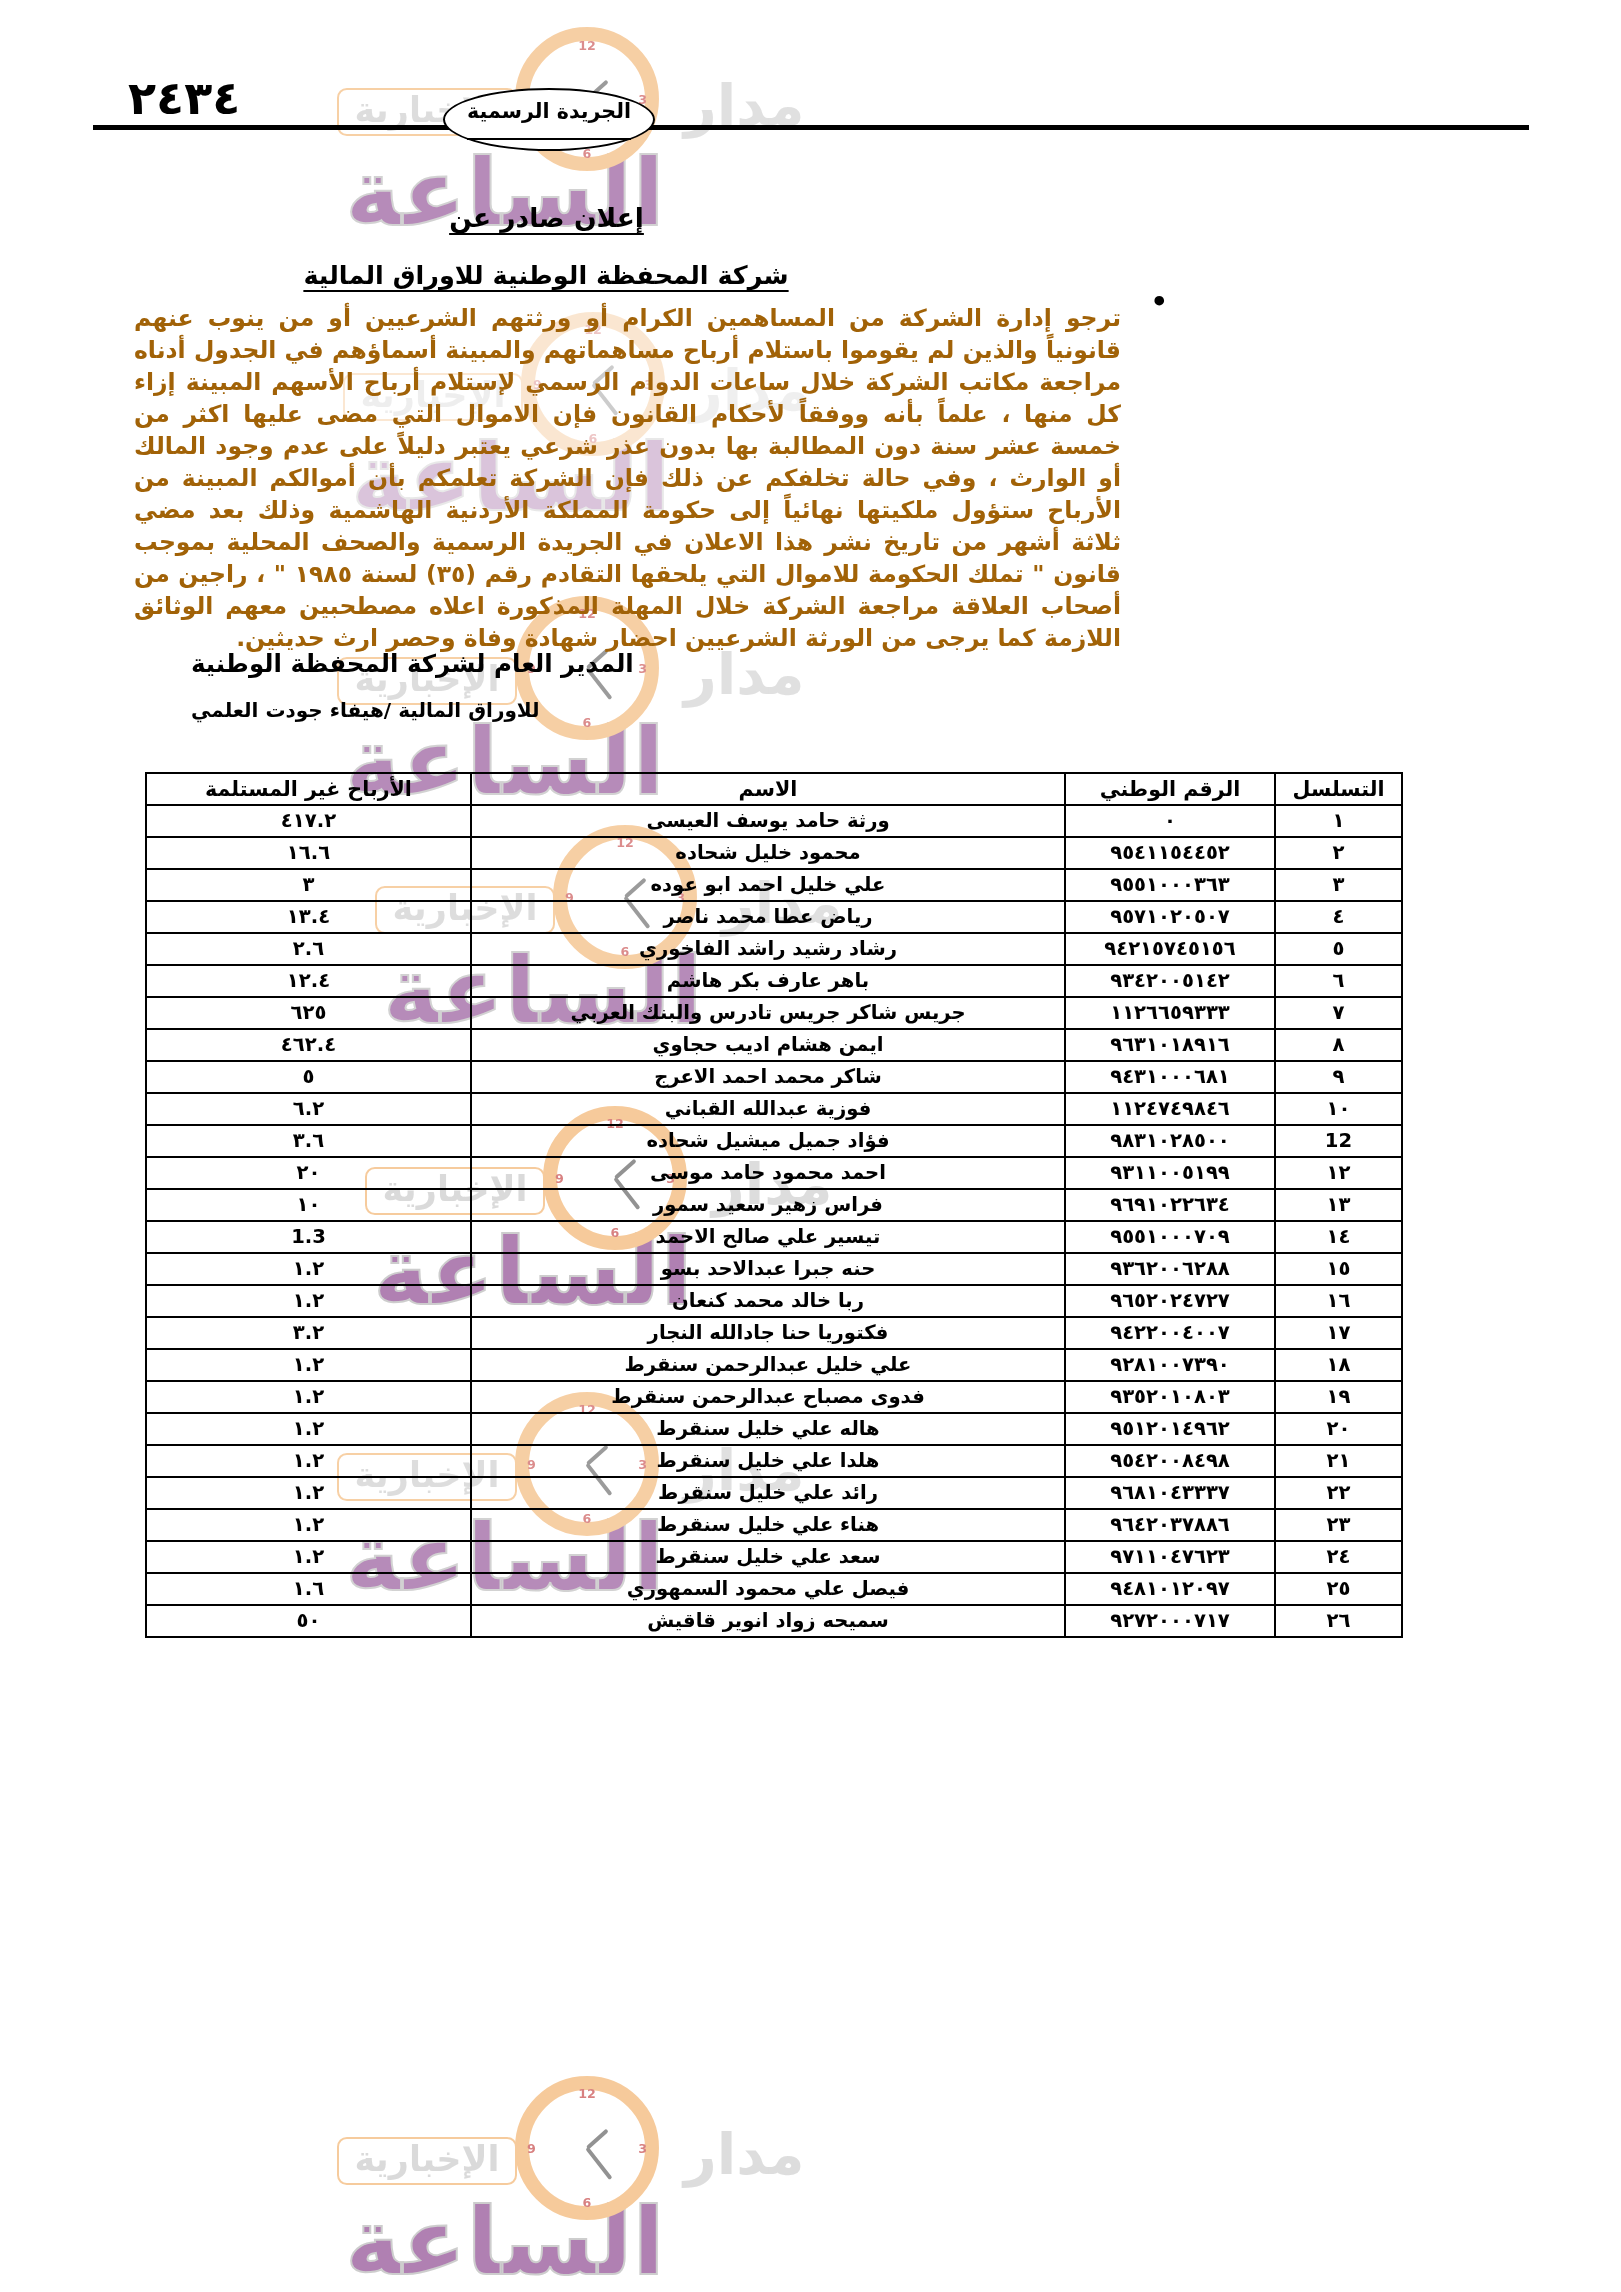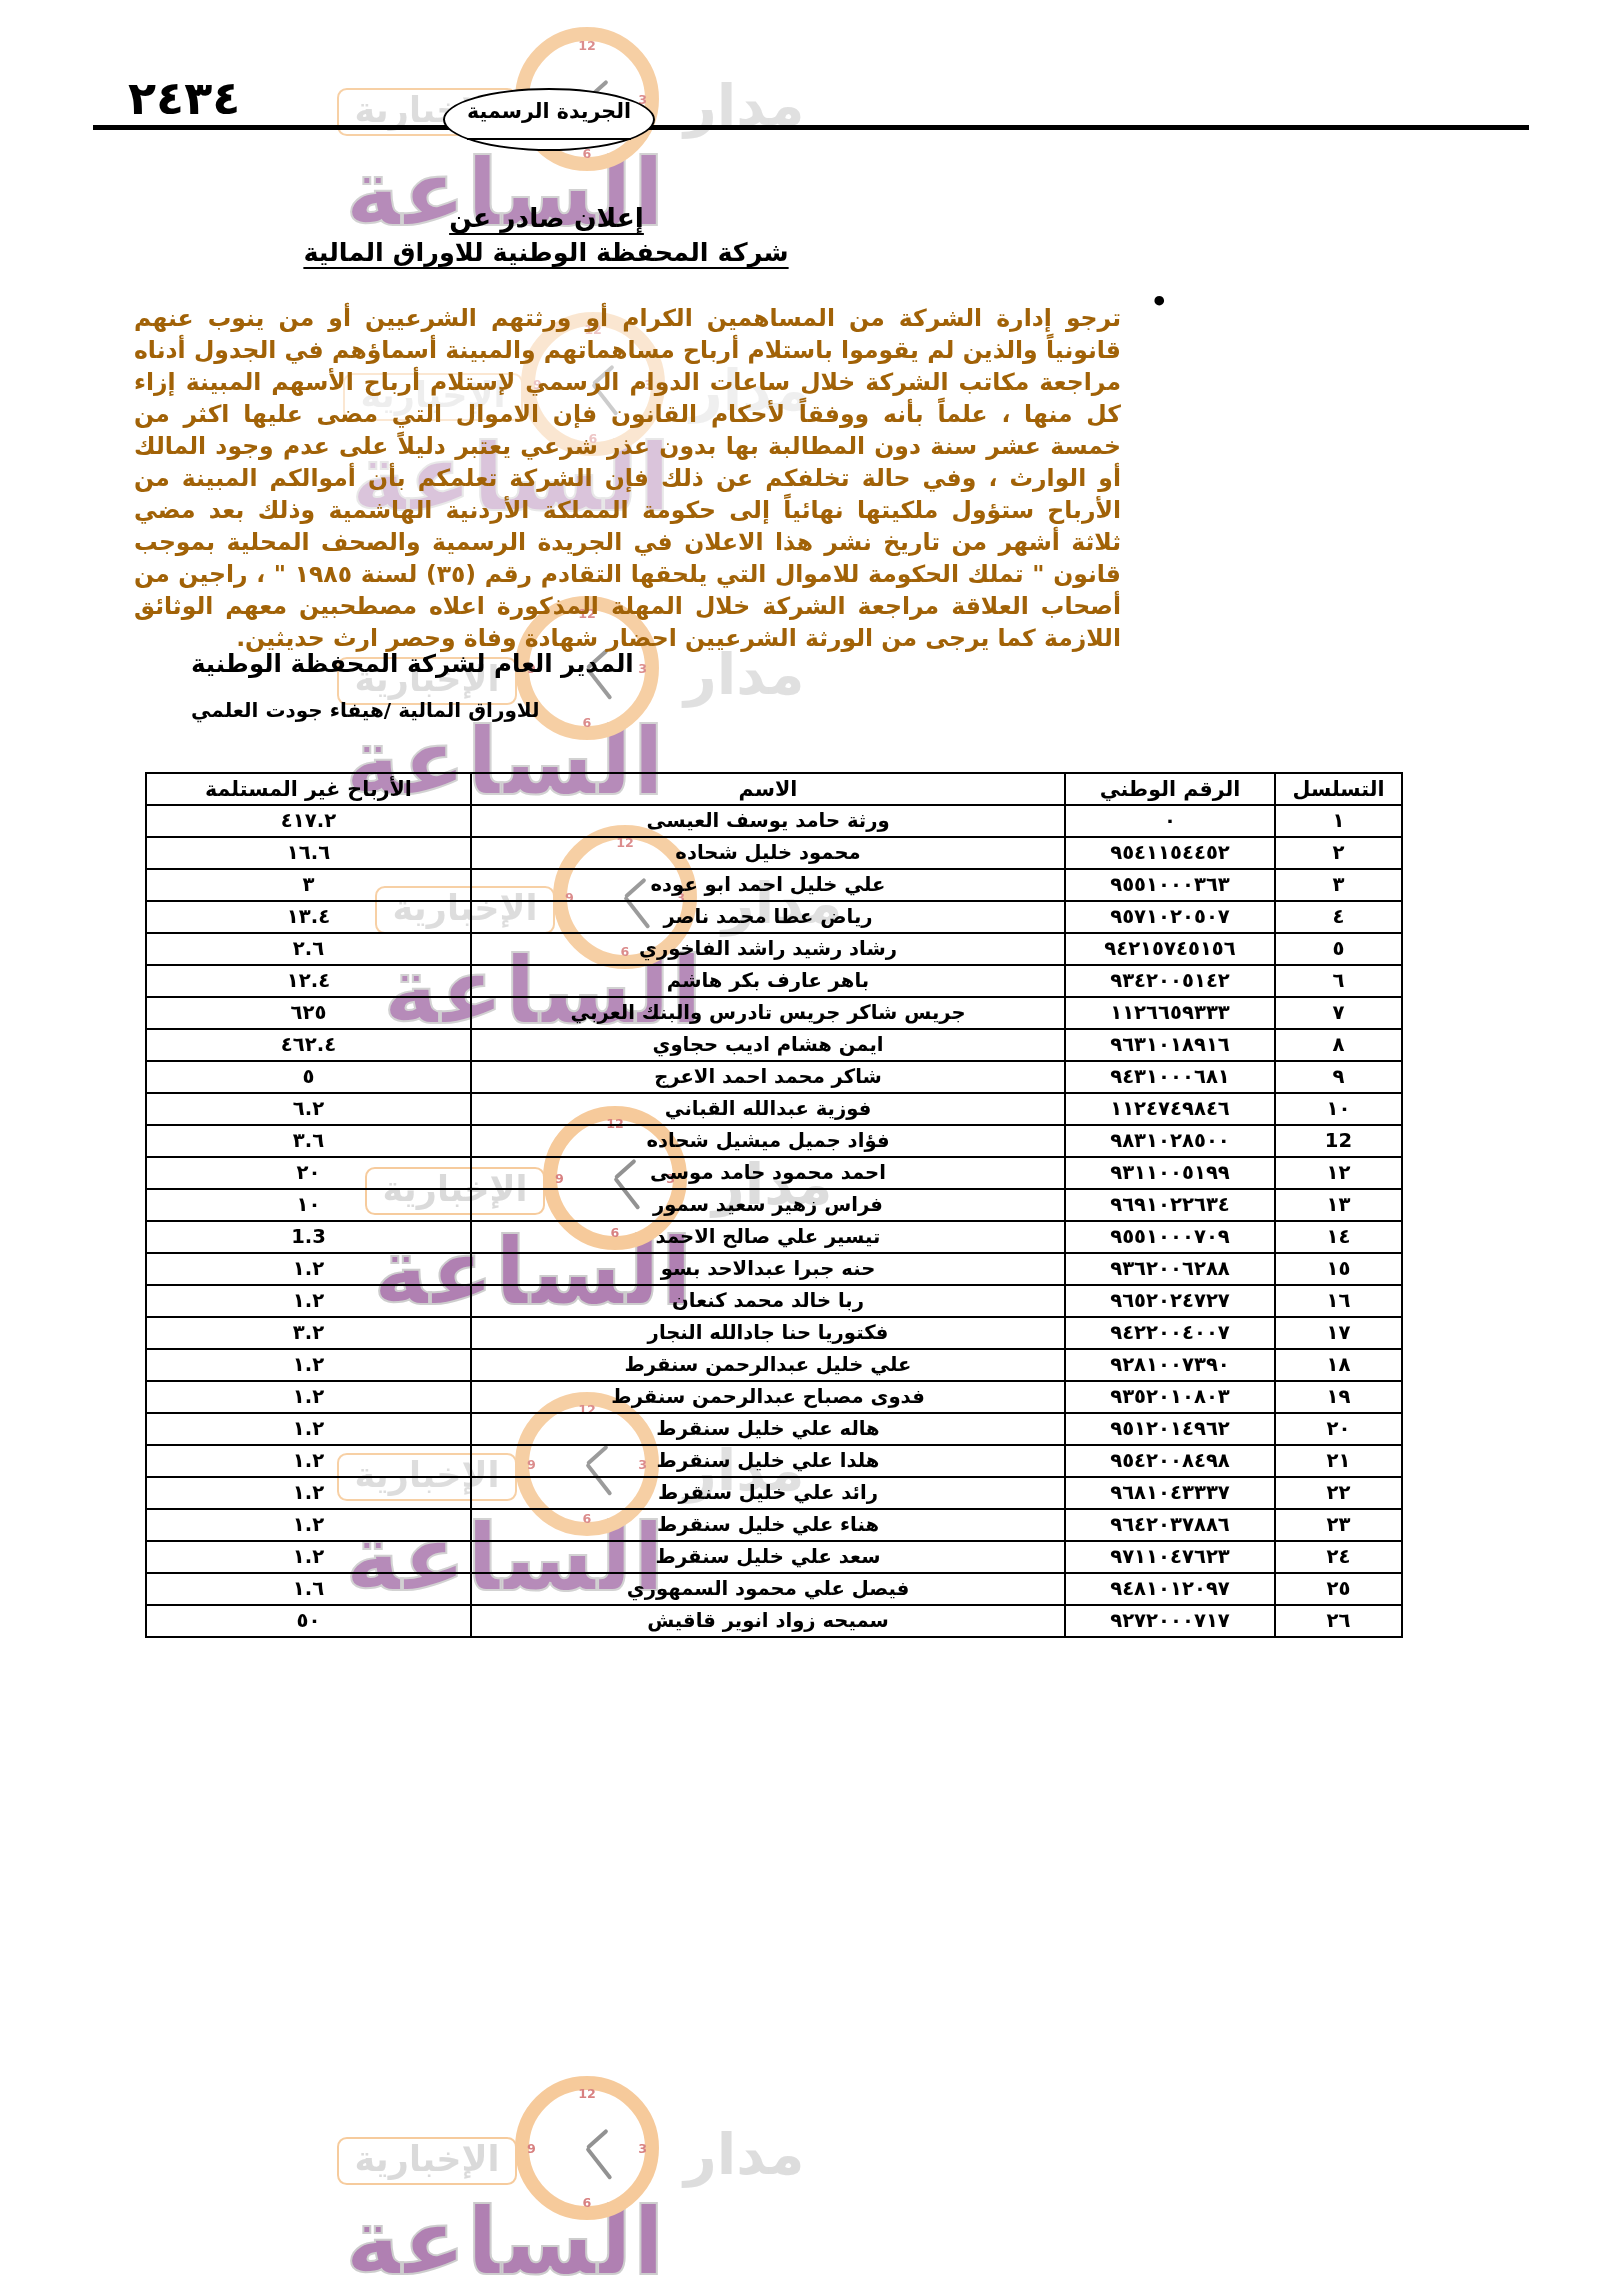--- a/index.html
+++ b/index.html
@@ -54,21 +54,21 @@
     border-bottom:2px solid #000; padding-bottom:15px;
   }
 
   
   .ann-title {
     position:absolute; left:370px; top:202px; width:353px; text-align:center;
     font-size:26.5px; font-weight:bold; direction:rtl; z-index:1;
     text-decoration:underline; text-underline-offset:5.9px; text-decoration-thickness:2px;
   }
   .ann-issuer {
-    position:absolute; left:301px; top:237px; width:490px; text-align:center;
+    position:absolute; left:301px; top:260px; width:490px; text-align:center;
     font-size:25.5px; font-weight:bold; direction:rtl; z-index:1;
     text-decoration:underline; text-underline-offset:5.9px; text-decoration-thickness:2px;
   }
 
   
   .ann-body-wrap { position:absolute; left:118px; top:286px; width:1019px; z-index:1; }
   .ann-bullet { position:absolute; right:-31px; top:0; font-size:27.4px; font-weight:bold; }
   .ann-body {
     direction:rtl; text-align:justify; font-size:23.5px; line-height:32px;
     font-weight:bold; color:#a16207; margin:16px;

